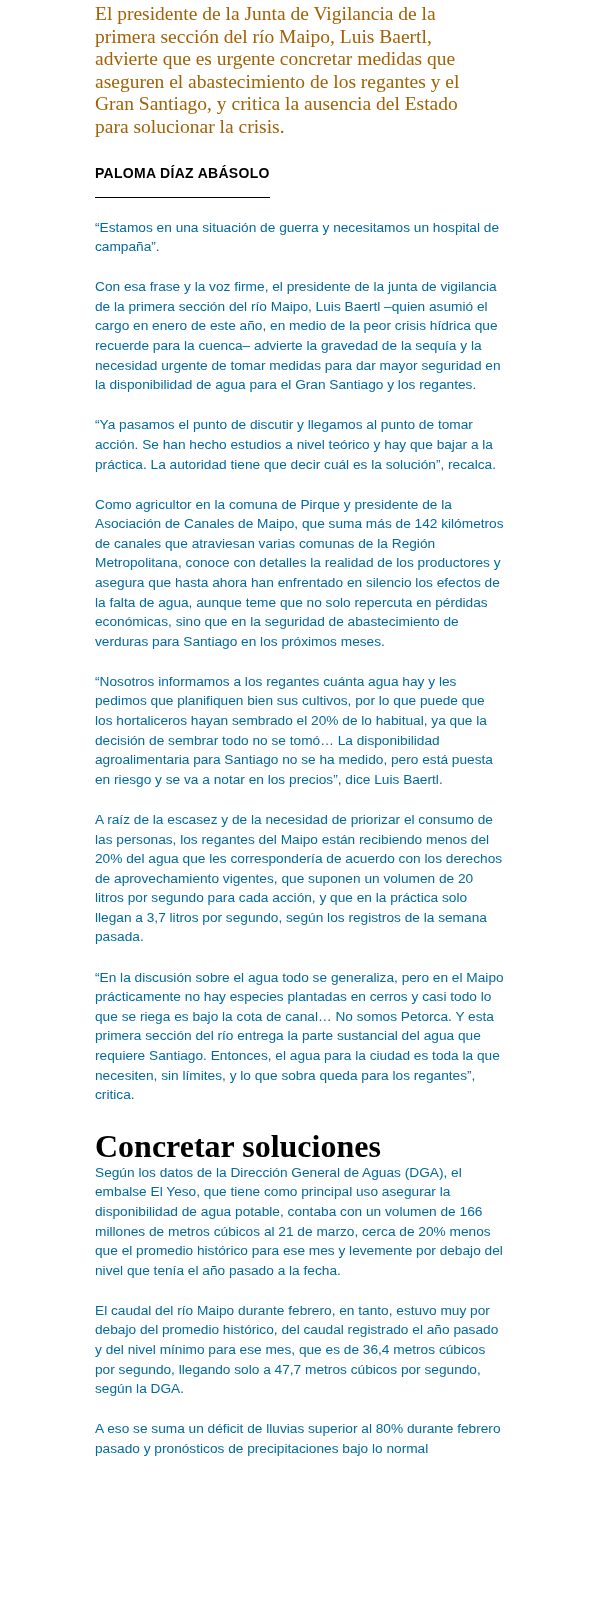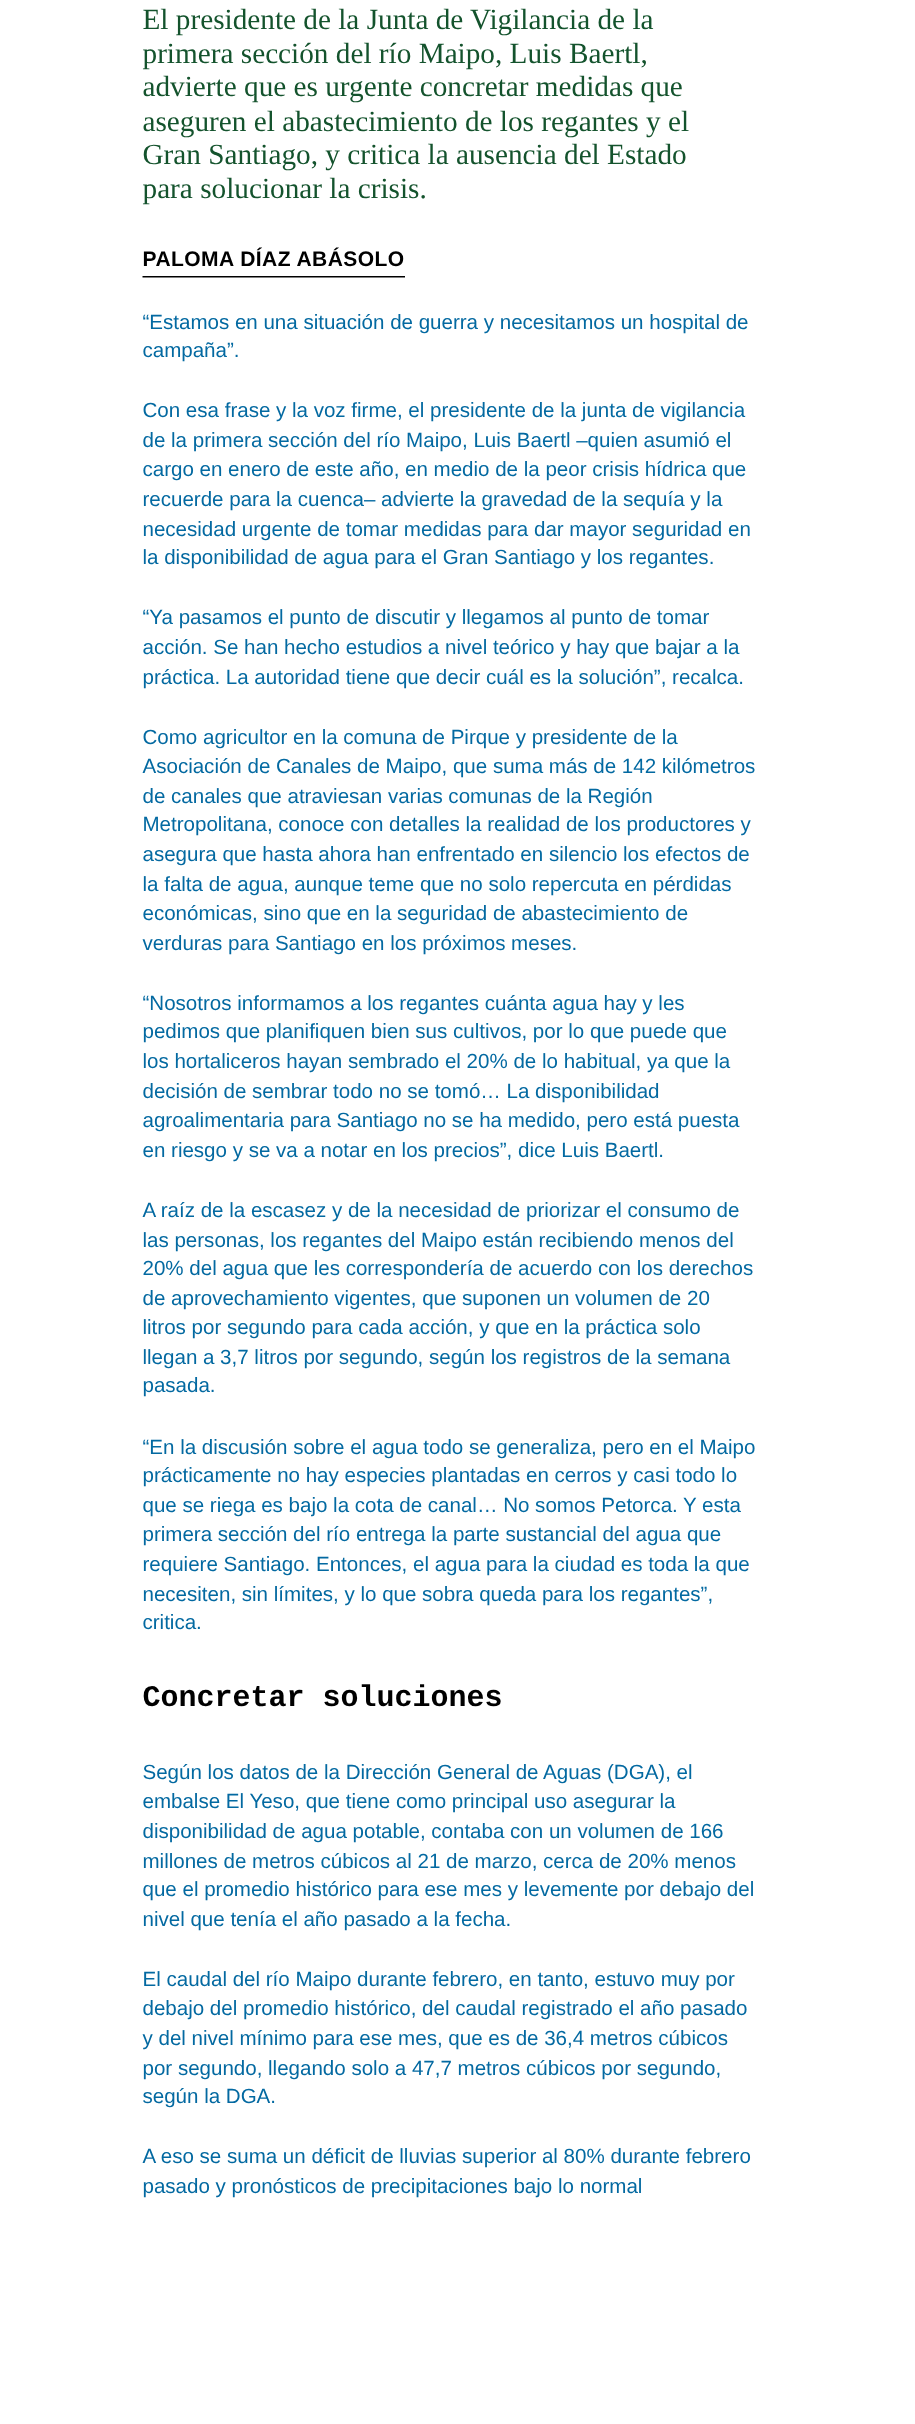--- a/index.html
+++ b/index.html
@@ -15,48 +15,48 @@
   }
   .article {
     width: 410px;
     margin-left: 95px;
     padding-top: 3px;
   }
   .lede {
     font-family: "Liberation Serif", serif;
     font-size: 19.5px;
     line-height: 22.6px;
-    color: #14532d;
+    color: #a16207;
     margin: 0 18px 25px 0;
   }
   .byline-wrap {
     margin: 0 0 20px 0;
   }
   .byline {
     display: inline-block;
     font-size: 14px;
     font-weight: bold;
     letter-spacing: 0.3px;
     color: #000000;
-    padding-bottom: 4px;
+    padding-bottom: 16px;
     border-bottom: 1.5px solid #000000;
   }
   p.body {
     font-size: 13.7px;
     line-height: 19.6px;
     color: #0369a1;
     margin: 0 0 20.5px 0;
   }
   h2.section-heading {
-    font-family: Liberation Mono, monospace;
-    font-size: 20px;
+    font-family: Liberation Serif, serif;
+    font-size: 32px;
     line-height: 30px;
     font-weight: bold;
     color: #000000;
-    margin: 26px 0 24px 0;
+    margin: 26px 0 2px 0;
   }
 </style>
 </head>
 <body>
 
 <div class="article">
 
   <p class="lede">El presidente de la Junta de Vigilancia de la primera sección del río Maipo, Luis Baertl, advierte que es urgente concretar medidas que aseguren el abastecimiento de los regantes y el Gran Santiago, y critica la ausencia del Estado para solucionar la crisis.</p>
 
   <div class="byline-wrap">

